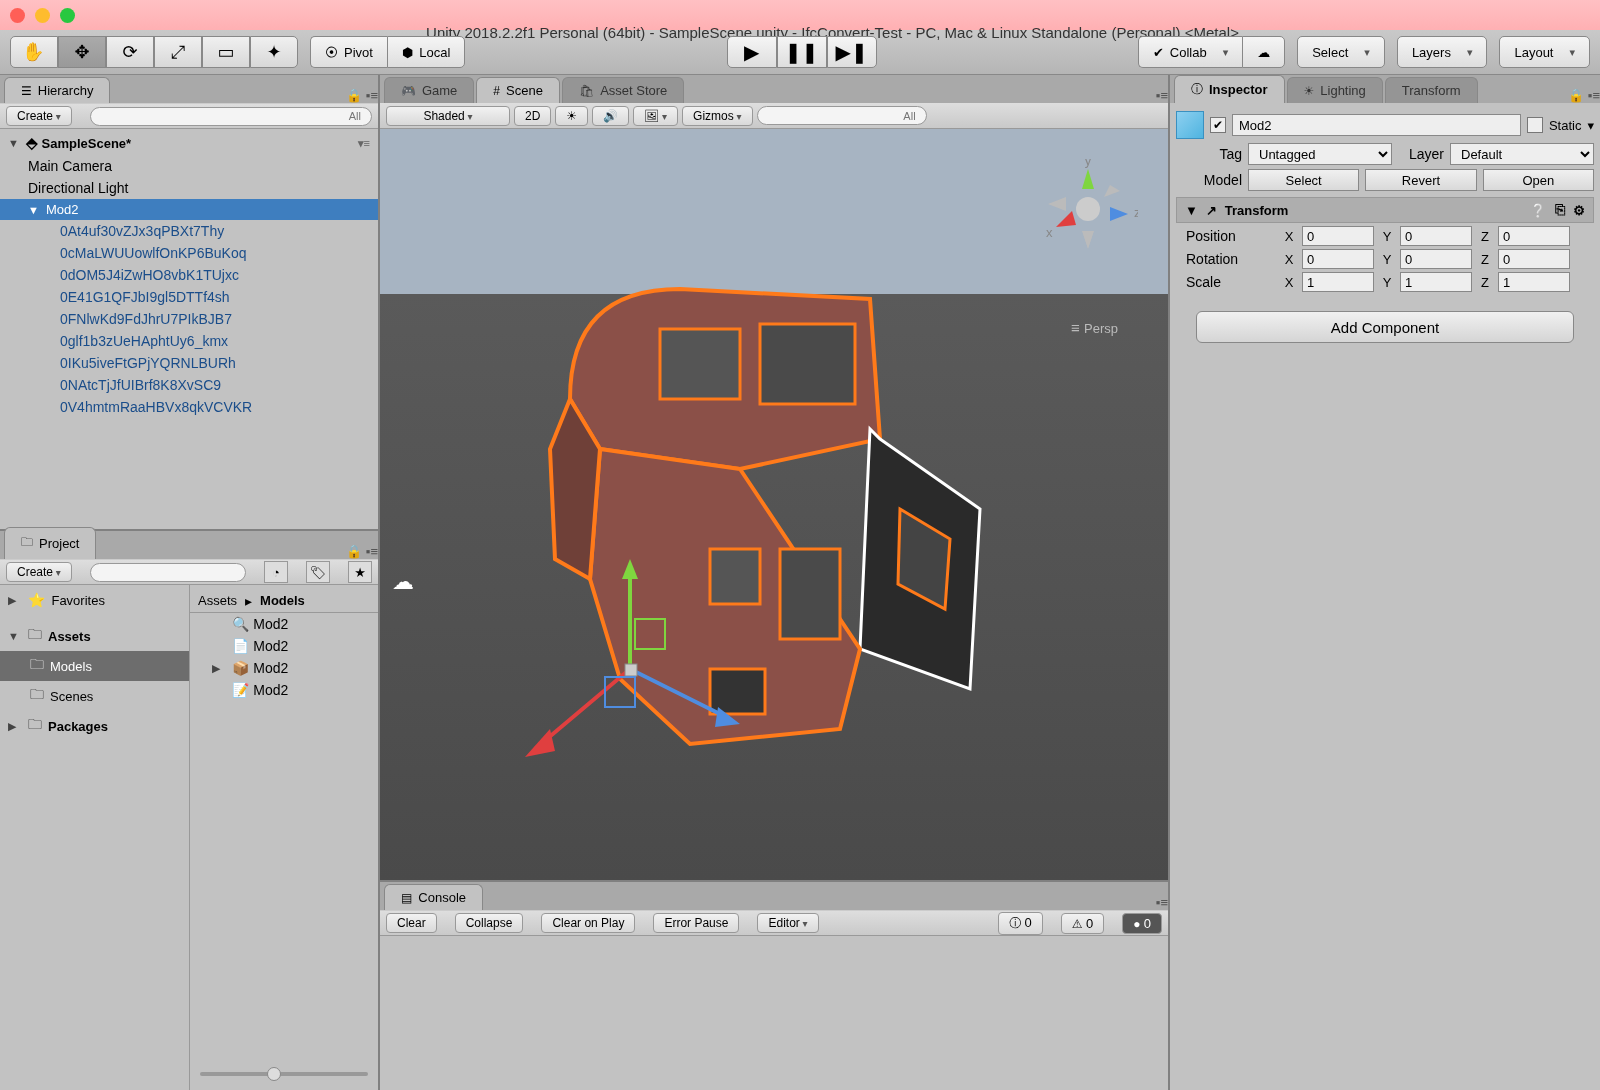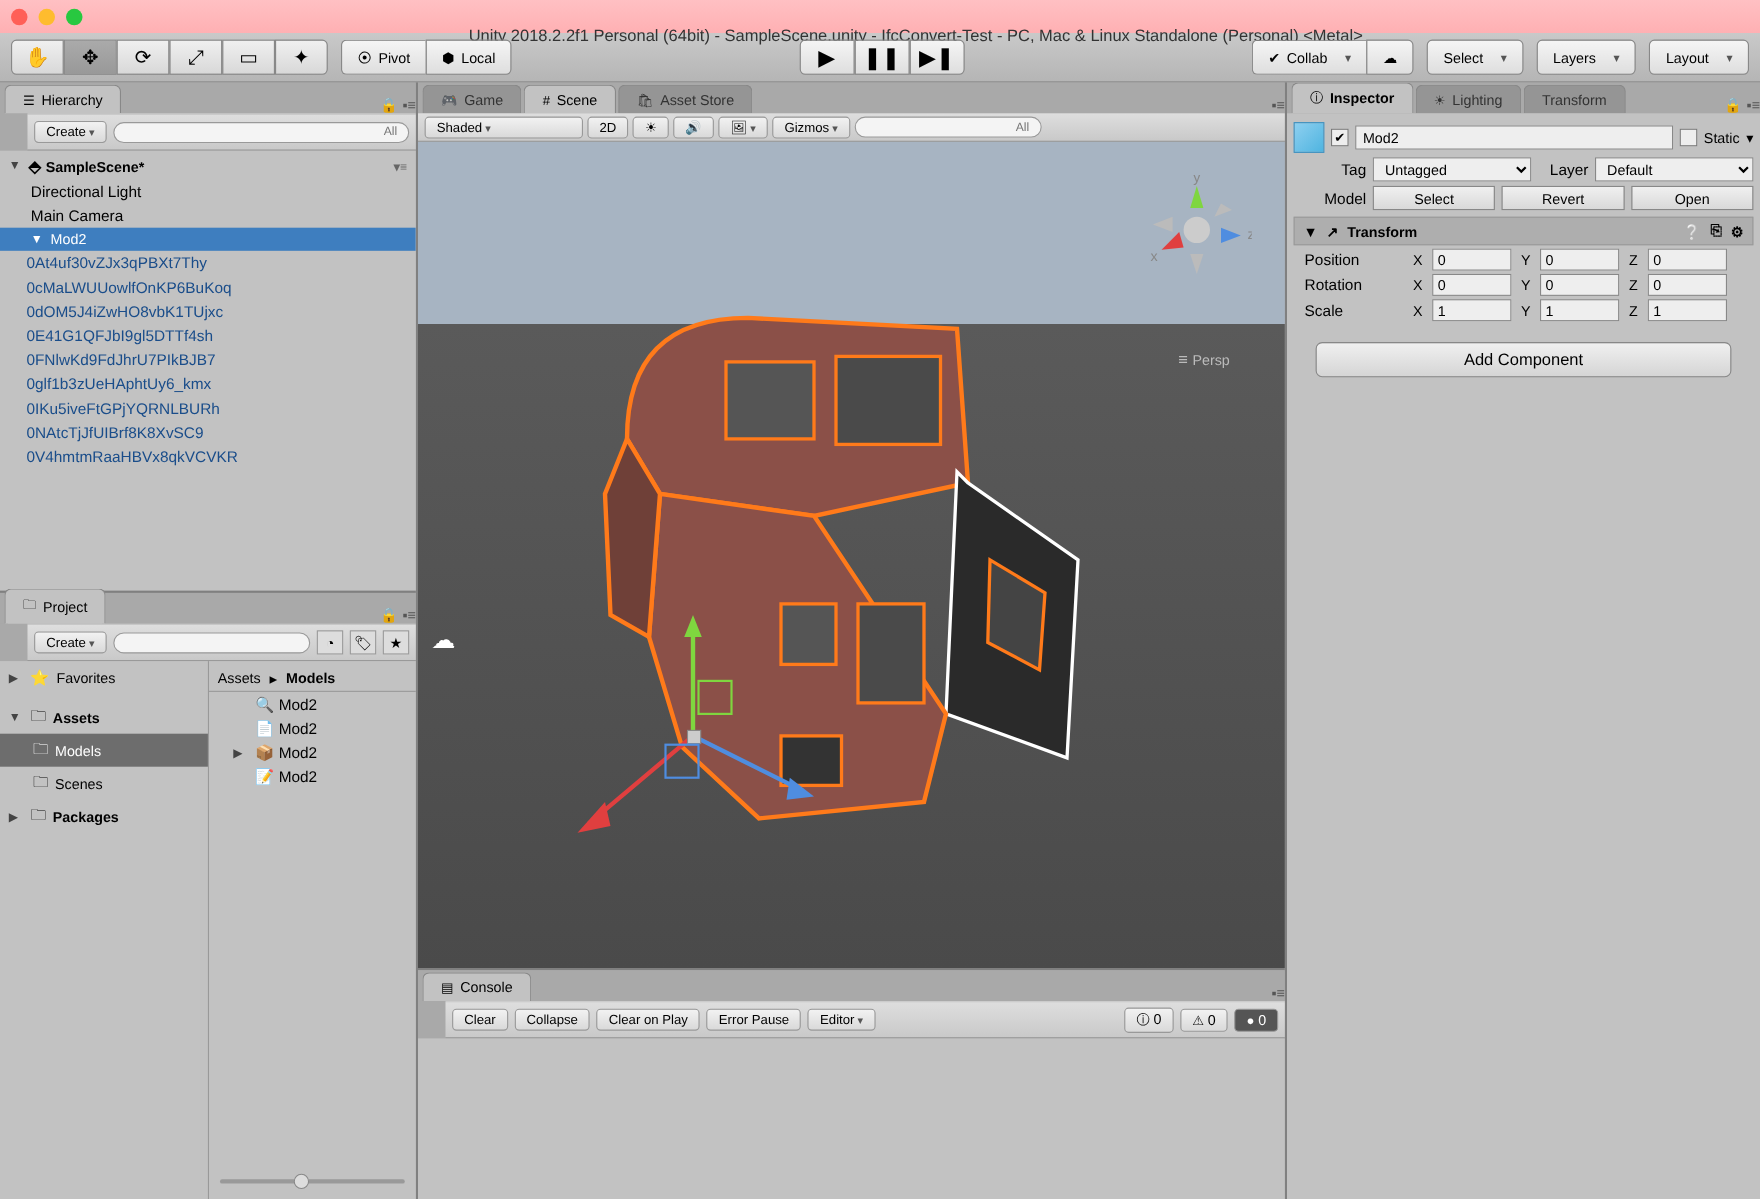--- a/index.html
+++ b/index.html
@@ -32,32 +32,32 @@
 .col-mid { flex:1; display:flex; flex-direction:column; border-right:2px solid #808080; }
 .col-right { width:430px; display:flex; flex-direction:column; }
 
 
 .tabs { height:28px; background:#a9a9a9; display:flex; align-items:flex-end; padding-left:4px; }
 .tab { padding:5px 16px; background:#c2c2c2; border:1px solid #888; border-bottom:none; border-radius:6px 6px 0 0; margin-right:2px; display:flex; align-items:center; gap:6px; cursor:pointer; }
 .tab.inactive{background:#959595;color:#333;}
 .tab-icon{font-size:12px;}
 
 
-.panel-toolbar { height:26px; background:linear-gradient(#dedede,#c9c9c9); border-top:1px solid #ccc; border-bottom:1px solid #999; display:flex; align-items:center; padding:16px 6px; gap:6px;margin-left:25px; }
+.panel-toolbar { height:26px; background:linear-gradient(#dedede,#c9c9c9); border-top:1px solid #ccc; border-bottom:1px solid #999; display:flex; align-items:center; padding:0 6px; gap:18px; }
 .mini-btn { padding:2px 10px; background:linear-gradient(#f2f2f2,#d9d9d9); border:1px solid #999; border-radius:4px; font-size:12px; cursor:pointer; }
 .mini-dropdown::after{content:" ▾";font-size:10px;color:#555;}
 .search-field { flex:1; height:19px; border:1px solid #999; border-radius:10px; padding:0 10px; font-size:11px; color:#888; background:#f4f4f4;text-align:right; }
 
 
 .tree { flex:1; background:#c2c2c2; overflow:auto; padding:2px 0; }
 .tree-item { padding:3px 8px; display:flex; align-items:center; gap:4px; cursor:pointer; font-size:14px; }
 .tree-item .arrow{width:14px;font-size:11px;color:#444;}
 .tree-item.header{font-weight:bold;font-size:15px;}
 .tree-item.selected{background:#3e7ebf;color:#fff;}
-.tree-item.child{padding-left:24px;color:#1a4d8a;text-align:center;}
+.tree-item.child{padding-left:60px;color:#1a4d8a;text-align:center;}
 .tree-item.lvl1{padding-left:28px;}
 
 
 .project-body { flex:1; display:flex; background:#c2c2c2; }
 .project-left { width:190px; border-right:1px solid #999; padding:4px 0; }
 .project-right { flex:1; padding:4px 0; position:relative; }
 .proj-item { padding:3px 8px; display:flex; align-items:center; gap:6px; font-size:14px; cursor:pointer; }
 .proj-item.selected{background:#6d6d6d;color:#fff;}
 .proj-item .arrow{width:14px;font-size:11px;color:#444;}
 .breadcrumb { height:24px; border-bottom:1px solid #999; display:flex; align-items:center; padding:0 8px; gap:8px; font-size:14px; }
@@ -154,22 +154,22 @@
       <div class="lock-area">
           <span>🔒 ▪≡</span>
         </div>
     </div>
     <div class="panel-toolbar">
       <div class="mini-btn mini-dropdown">Create</div>
       <input class="search-field" placeholder="All" style="">
     </div>
     <div class="tree" style="height:400px;flex:none;">
       <div class="tree-item header"><span class="arrow">▼</span>⬘ <span>SampleScene*</span><span style="margin-left:auto;font-size:11px;color:#666">▾≡</span></div>
+      <div class="tree-item lvl1">Main Camera</div>
       <div class="tree-item lvl1">Directional Light</div>
-      <div class="tree-item lvl1">Main Camera</div>
       <div class="tree-item lvl1 selected">
           <span class="arrow" style="color:#fff">▼</span>
           <span>Mod2</span>
         </div>
       <div id="mod2-children">
           <div class="tree-item child">0At4uf30vZJx3qPBXt7Thy</div>
           <div class="tree-item child">0cMaLWUUowlfOnKP6BuKoq</div>
           <div class="tree-item child">0dOM5J4iZwHO8vbK1TUjxc</div>
           <div class="tree-item child">0E41G1QFJbI9gl5DTTf4sh</div>
           <div class="tree-item child">0FNlwKd9FdJhrU7PIkBJB7</div>
@@ -237,21 +237,21 @@
         </div>
       <div class="tab inactive">
           <span class="tab-icon">🛍</span>
           <span>Asset Store</span>
         </div>
       <div class="lock-area">
           <span>▪≡</span>
         </div>
     </div>
     <div class="scene-toolbar">
-      <div class="mini-btn mini-dropdown" style="width:144px;text-align:left">Shaded</div>
+      <div class="mini-btn mini-dropdown" style="width:124px;text-align:center">Shaded</div>
       <div class="mini-btn">2D</div>
       <div class="mini-btn">☀</div>
       <div class="mini-btn">🔊</div>
       <div class="mini-btn mini-dropdown">🖼</div>
       <div class="mini-btn mini-dropdown">Gizmos</div>
       <input class="search-field" style="flex: 0 0 170px;" placeholder="All">
     </div>
     <div class="scene-view">
       <span class="cloud">☁</span>
 

